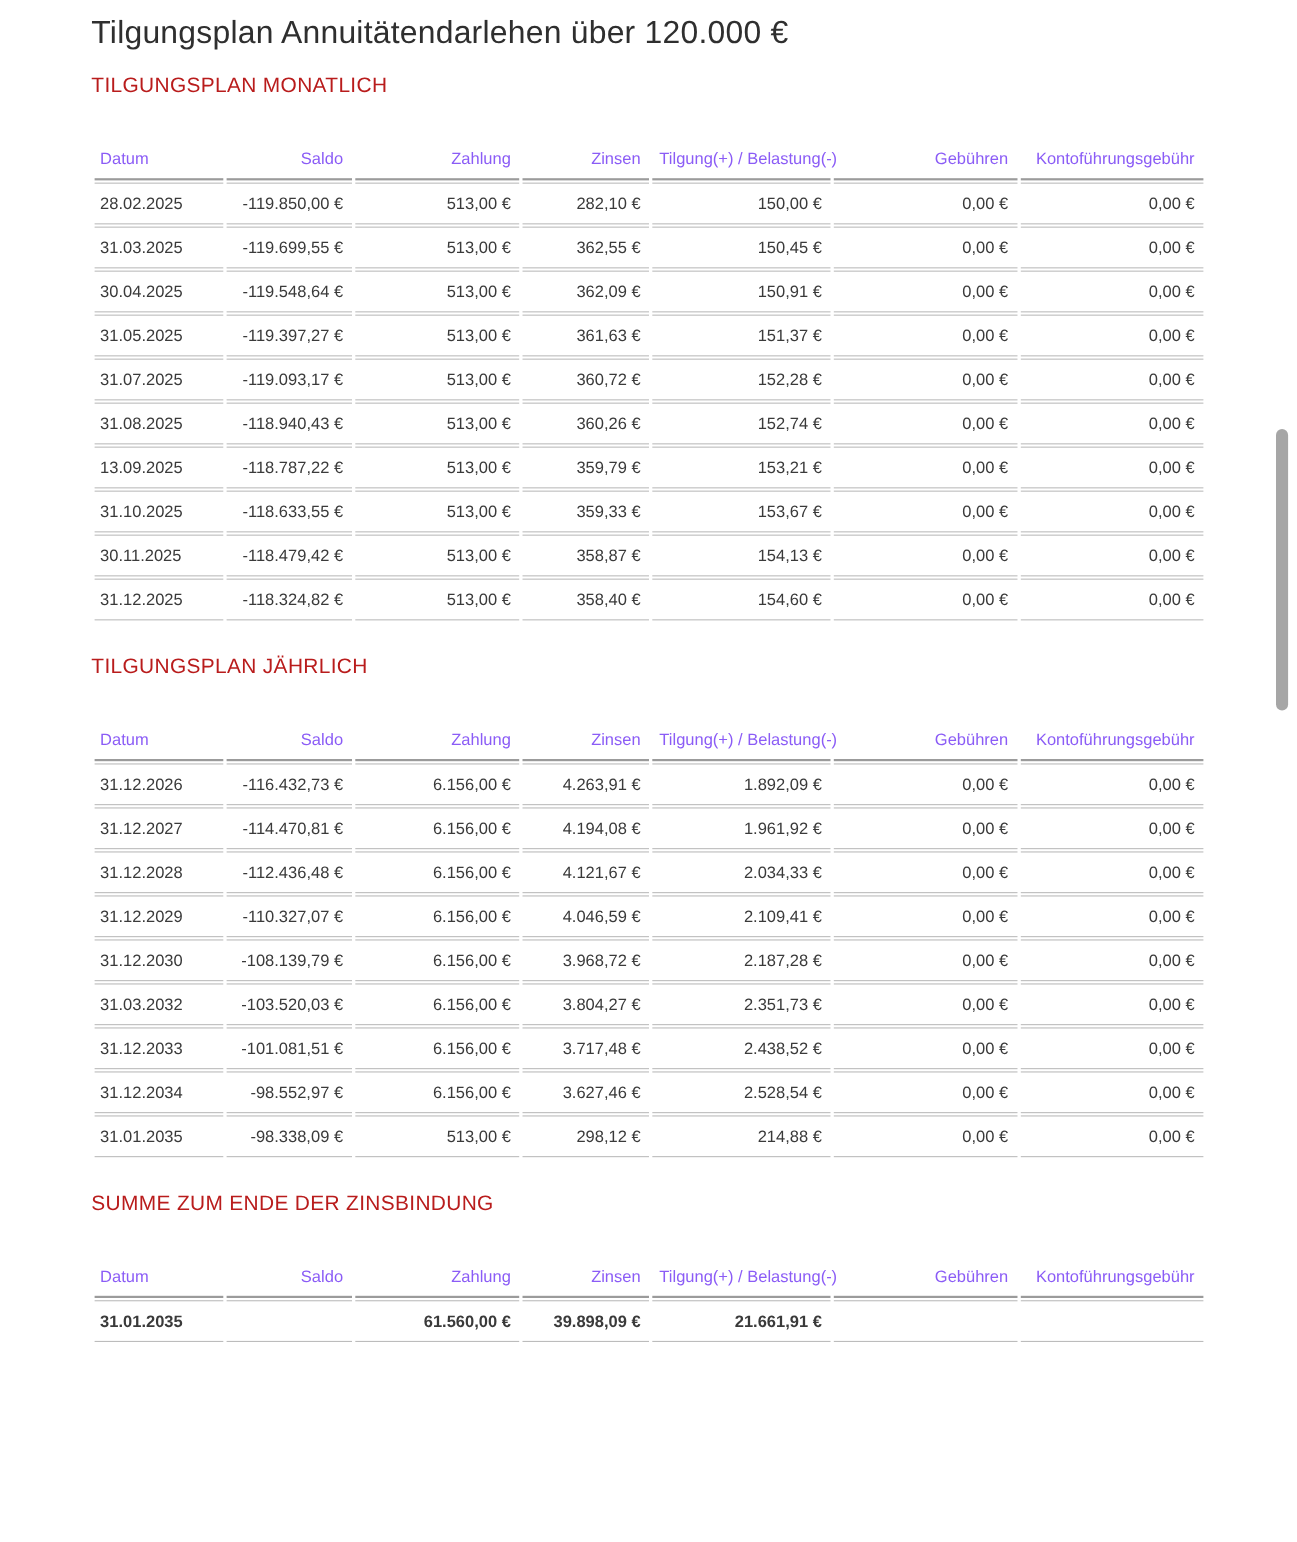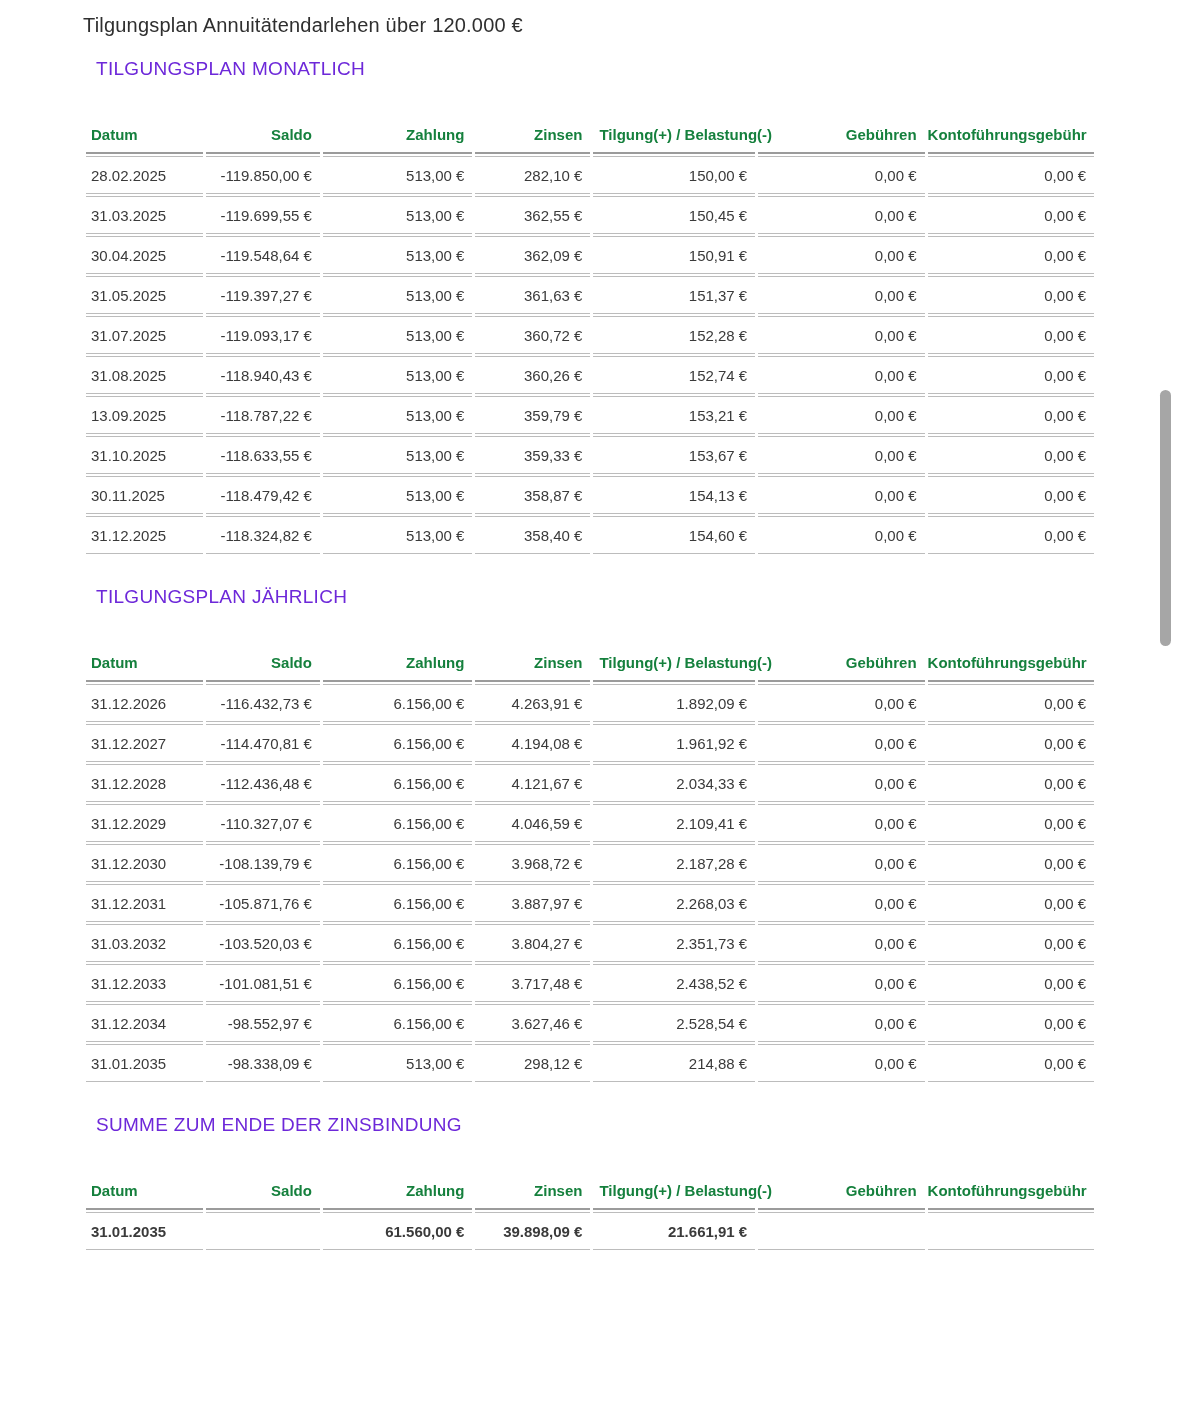--- a/index.html
+++ b/index.html
@@ -2,33 +2,33 @@
 <html><head>
 <meta charset="utf-8">
 <style>
   html, body { margin:0; padding:0; }
   body {
     width:1179px; height:1402px; background:#ffffff; position:relative; overflow:hidden;
     font-family:"Liberation Sans", sans-serif; color:#3a3a3a;
   }
   .content { margin-left:83px; width:1014px; }
   .page-title {
-    margin:14px 0 0 0; font-size:20px; font-weight:400; color:#2f2f2f; letter-spacing:0.2px;
+    margin:14px 0 0 0; font-size:29px; font-weight:400; color:#2f2f2f; letter-spacing:0.2px;
   }
   .section-heading {
-    margin:13px; font-size:19px; font-weight:400; color:#6d28d9; letter-spacing:0.3px;
+    margin:0; font-size:19px; font-weight:400; color:#b91c1c; letter-spacing:0.3px;
   }
   #heading-monthly { margin-top:21px; }
   #heading-yearly, #heading-summary { margin-top:30px; }
   table.plan {
     width:100%; border-collapse:separate; border-spacing:3px 2px;
     table-layout:fixed; font-size:15px; margin-top:44px;
   }
   table.plan th {
-    font-weight:700; color:#15803d; text-align:right;
+    font-weight:400; color:#8b5cf6; text-align:right;
     padding:0 8px 9px 0; border-bottom:2px solid #9b9b9b; white-space:nowrap;
   }
   table.plan td {
     text-align:right; padding:0 8px 0 0; height:36px; white-space:nowrap;
     border-top:1px solid #bcbcbc; border-bottom:1px solid #bcbcbc; color:#3a3a3a;
   }
   table.plan th.col0, table.plan td.col0 { text-align:left; padding-left:5px; padding-right:0; }
   table.plan th.col4 { text-align:right; padding-left:6px; }
   .col0{width:12%} .col1{width:11.4%} .col2{width:15.2%} .col3{width:11.5%}
   .col4{width:15.9%} .col5{width:17%} .col6{width:17%}
@@ -201,29 +201,20 @@
           <td class="col4">2.109,41 €</td>
           <td class="col5">0,00 €</td>
           <td class="col6">0,00 €</td>
         </tr>
         <tr>
           <td class="col0">31.12.2030</td>
           <td class="col1">-108.139,79 €</td>
           <td class="col2">6.156,00 €</td>
           <td class="col3">3.968,72 €</td>
           <td class="col4">2.187,28 €</td>
-          <td class="col5">0,00 €</td>
-          <td class="col6">0,00 €</td>
-        </tr>
-        <tr>
-          <td class="col0">31.12.2031</td>
-          <td class="col1">-105.871,76 €</td>
-          <td class="col2">6.156,00 €</td>
-          <td class="col3">3.887,97 €</td>
-          <td class="col4">2.268,03 €</td>
           <td class="col5">0,00 €</td>
           <td class="col6">0,00 €</td>
         </tr>
         <tr>
           <td class="col0">31.03.2032</td>
           <td class="col1">-103.520,03 €</td>
           <td class="col2">6.156,00 €</td>
           <td class="col3">3.804,27 €</td>
           <td class="col4">2.351,73 €</td>
           <td class="col5">0,00 €</td>

